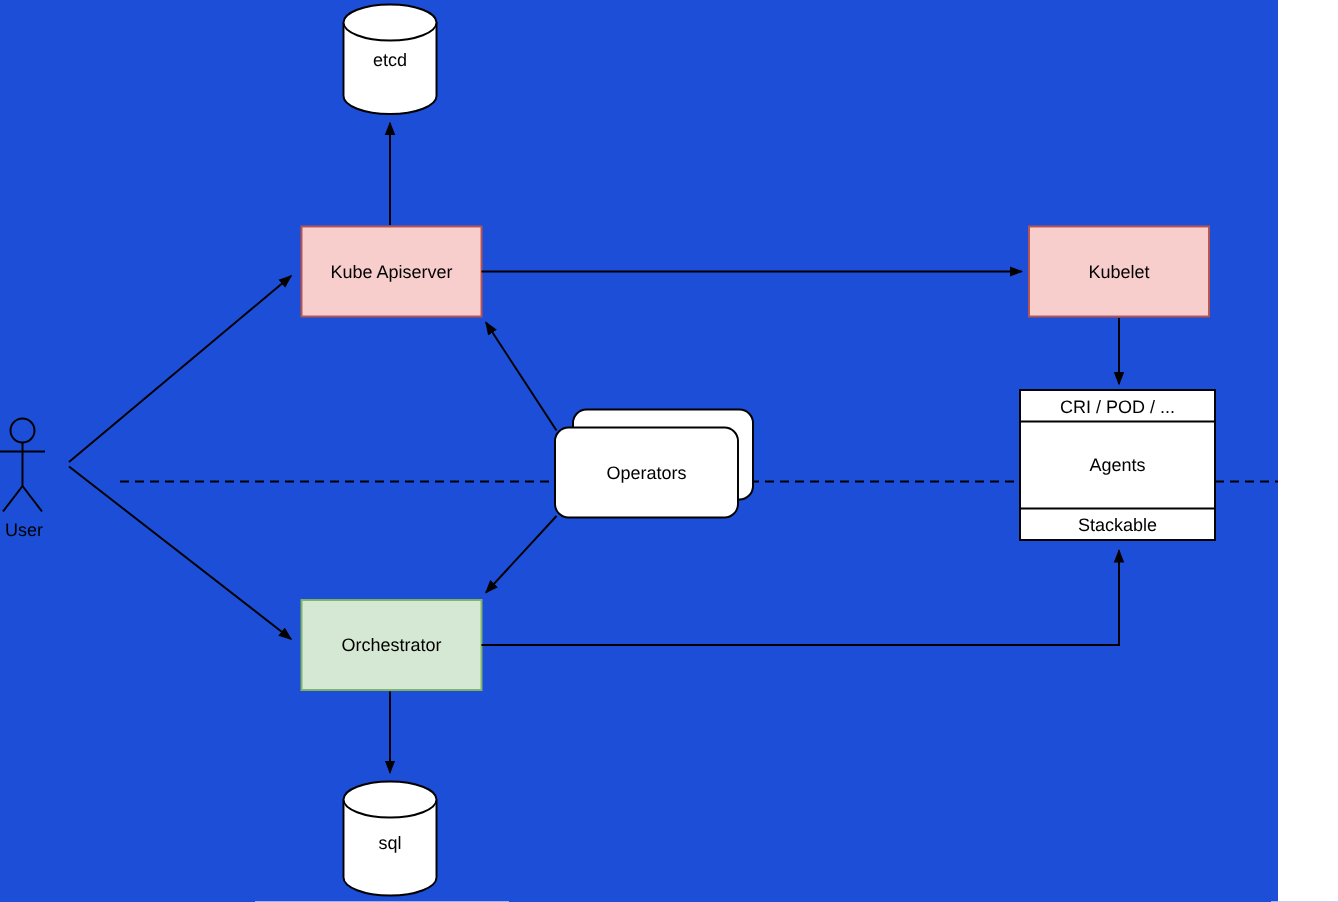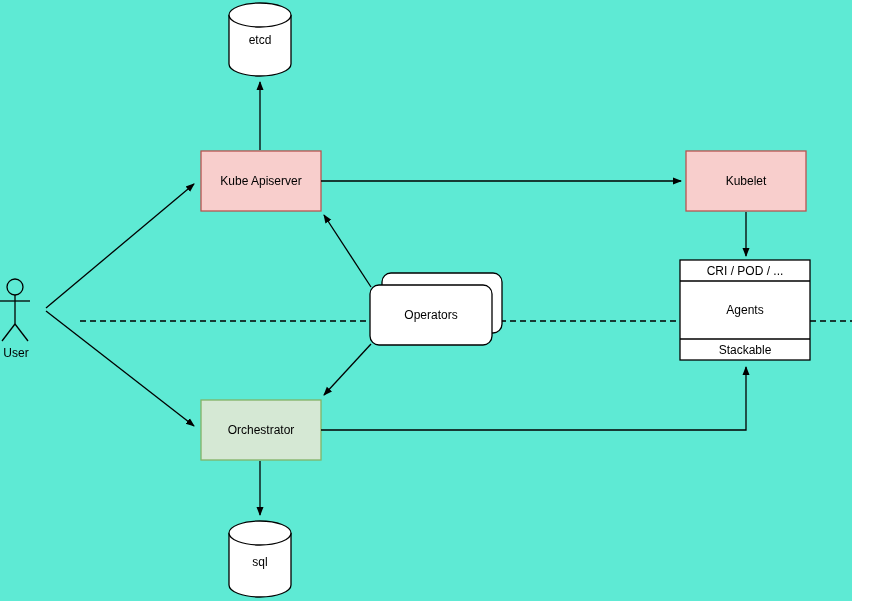--- a/index.html
+++ b/index.html
@@ -1,17 +1,17 @@
 <!DOCTYPE html>
 <html><head>
 <meta charset="utf-8">
 <title>Diagram</title>
 <style>
   html, body { margin: 0; padding: 0; background: #ffffff; }
-  .canvas-wrap { position: relative; width: 852px; height: 601px; background: #5eead4; overflow: hidden; }
+  .canvas-wrap { position: relative; width: 852px; height: 601px; background: #1d4ed8; overflow: hidden; }
   svg { display: block; }
   text {
     font-family: "Liberation Sans", "DejaVu Sans", sans-serif;
     font-size: 12px;
     fill: #000000;
   }
   .node-shape { stroke-width: 1.3; }
   .edge { fill: none; stroke-width: 1.3; }
   .thin { stroke-width: 1.3; }
 </style>

